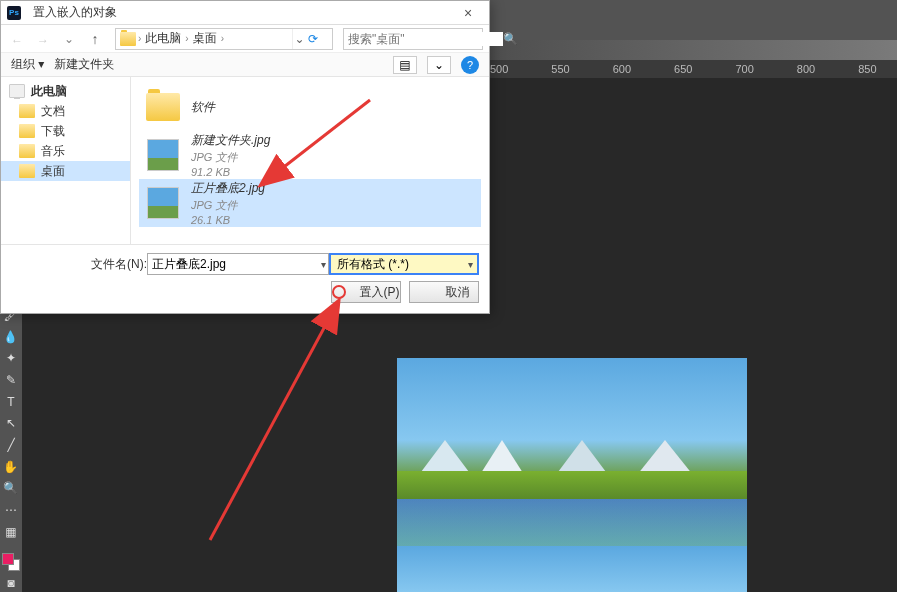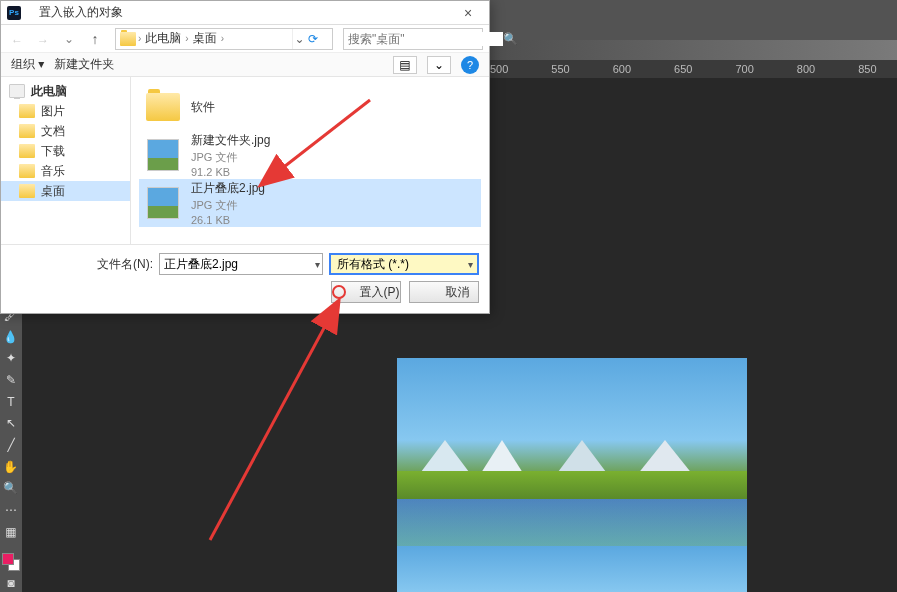--- a/index.html
+++ b/index.html
@@ -29,21 +29,21 @@
 .m3 { left: 40%; border-width: 0 45px 60px 45px; border-color: transparent transparent #d0e0e8 transparent; }
 .m4 { left: 65%; border-width: 0 40px 50px 40px; border-color: transparent transparent #e0e8ef transparent; }
 .grass { position: absolute; top: 48%; left: 0; right: 0; height: 12%; background: linear-gradient(to bottom, #7ab02f, #5a8a2a); }
 .lake { position: absolute; top: 60%; left: 0; right: 0; bottom: 0; background: linear-gradient(to bottom, #4a7bb5 0%, #5ba8e0 50%, #87c8f0 100%); }
 .lake-reflection { position: absolute; top: 0; left: 0; right: 0; height: 50%; background: linear-gradient(to bottom, rgba(122,176,47,0.4), rgba(90,168,224,0.3)); transform: scaleY(-1); opacity: 0.7; }
 
 
 .dialog { position: absolute; top: 0; left: 0; width: 490px; height: 314px; background: #fff; border: 1px solid #aaa; box-shadow: 2px 2px 12px rgba(0,0,0,0.3); display: flex; flex-direction: column; }
 
 .dlg-title-bar { height: 24px; display: flex; align-items: center; padding: 0 6px; border-bottom: 1px solid #ddd; }
-.dlg-title-bar .ps-icon { width: 14px; height: 14px; background: #0f172a; color: #31a8ff; font-size: 8px; font-weight: bold; display: flex; align-items: center; justify-content: center; border-radius: 2px; margin-right: 18px; }
+.dlg-title-bar .ps-icon { width: 14px; height: 14px; background: #0f172a; color: #31a8ff; font-size: 8px; font-weight: bold; display: flex; align-items: center; justify-content: center; border-radius: 2px; margin-right: 12px; }
 .dlg-title { flex: 1; font-size: 12px; color: #333; }
 .dlg-close { width: 30px; height: 20px; display: flex; align-items: center; justify-content: center; font-size: 14px; color: #555; cursor: pointer; }
 
 .dlg-nav-bar { height: 28px; display: flex; align-items: center; padding: 0 6px; gap: 6px; border-bottom: 1px solid #eee; }
 .nav-btn { width: 20px; height: 20px; display: flex; align-items: center; justify-content: center; color: #888; cursor: pointer; }
 .nav-btn.disabled { color: #ccc; cursor: default; }
 .nav-up { font-size: 14px; color: #555; }
 .breadcrumb { flex: 1; height: 22px; border: 1px solid #ccc; background: #fff; display: flex; align-items: center; padding: 0 4px; gap: 2px; margin: 0 4px; }
 .crumb-icon { width: 16px; height: 14px; background: linear-gradient(to bottom, #ffe9a8, #f5c842); border-radius: 1px; position: relative; }
 .crumb-icon::before { content: ""; position: absolute; top: -2px; left: 1px; width: 6px; height: 2px; background: #f5c842; border-radius: 1px 1px 0 0; }
@@ -74,26 +74,26 @@
 
 .dlg-files { flex: 1; padding: 6px 8px; overflow: hidden; }
 .file-row { display: flex; align-items: center; height: 48px; gap: 10px; padding: 2px 6px; cursor: pointer; }
 .file-row.selected { background: #cce5ff; }
 .file-thumb { width: 36px; height: 36px; flex-shrink: 0; display: flex; align-items: center; justify-content: center; }
 .thumb-folder { width: 34px; height: 28px; background: linear-gradient(to bottom, #ffe9a8, #f5c842); border-radius: 2px; position: relative; }
 .thumb-folder::before { content: ""; position: absolute; top: -4px; left: 2px; width: 12px; height: 4px; background: #f5c842; border-radius: 2px 2px 0 0; }
 .thumb-img { width: 32px; height: 32px; background: #fff; border: 1px solid #ccc; position: relative; overflow: hidden; }
 .thumb-img::before { content: ""; position: absolute; top: 0; left: 0; right: 0; height: 60%; background: #5ba8e0; }
 .thumb-img::after { content: ""; position: absolute; bottom: 0; left: 0; right: 0; height: 40%; background: #6b9e4a; }
-.file-meta { display: flex; flex-direction: column; justify-content: center; gap: 1px; }
+.file-meta { display: flex; flex-direction: column; justify-content: center; gap: 1px; font-style: italic; }
 .file-name { color: #333; }
 .file-sub { color: #888; font-size: 11px; }
 
 .dlg-footer { padding: 8px 10px 10px; display: flex; flex-direction: column; gap: 6px; border-top: 1px solid #e5e5e5; }
-.footer-row1 { display: flex; align-items: center; gap: 6px; }
+.footer-row1 { display: flex; align-items: center; }
 .fn-label { color: #333; }
 .fn-combo { flex: 1; height: 22px; border: 1px solid #aaa; background: #fff; display: flex; align-items: center; padding: 0 4px; position: relative; }
 .fn-combo .drop { position: absolute; right: 2px; color: #555; font-size: 10px; }
 .type-combo { width: 150px; height: 22px; border: 2px solid #3b82f6; background: #fef9c3; display: flex; align-items: center; padding: 0 6px; position: relative; text-align: center; }
 .type-combo .drop { position: absolute; right: 4px; color: #555; font-size: 10px; }
 .footer-row2 { display: flex; justify-content: flex-end; gap: 8px; }
 .dlg-btn { width: 70px; height: 22px; border: 1px solid #aaa; background: linear-gradient(to bottom, #fafafa, #e5e5e5); display: flex; align-items: center; justify-content: center; cursor: pointer; color: #333; position: relative; padding-left: 27px; }
 
 
 .arrow-svg { position: absolute; top: 0; left: 0; width: 897px; height: 592px; pointer-events: none; }
@@ -191,24 +191,20 @@
   </div>
 
   <div class="dlg-body">
     <div class="dlg-tree">
       <div class="tree-item root">
         <div class="tree-icon tree-pc"></div>
         <span>此电脑</span>
       </div>
       <div class="tree-item">
           <div class="tree-icon tree-folder"></div>
-          <span>图片</span>
-        </div>
-      <div class="tree-item">
-          <div class="tree-icon tree-folder"></div>
           <span>文档</span>
         </div>
       <div class="tree-item">
           <div class="tree-icon tree-folder"></div>
           <span>下载</span>
         </div>
       <div class="tree-item">
           <div class="tree-icon tree-folder"></div>
           <span>音乐</span>
         </div>

